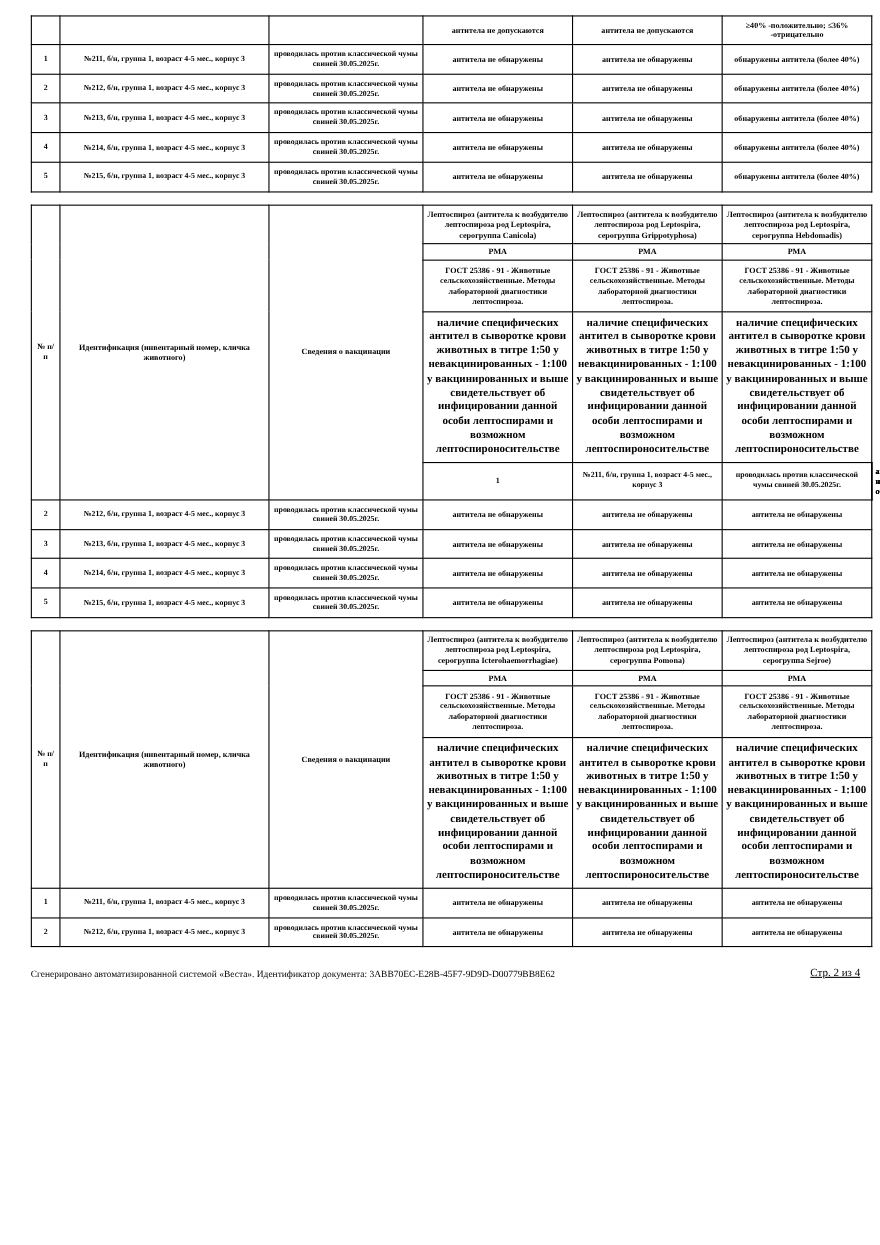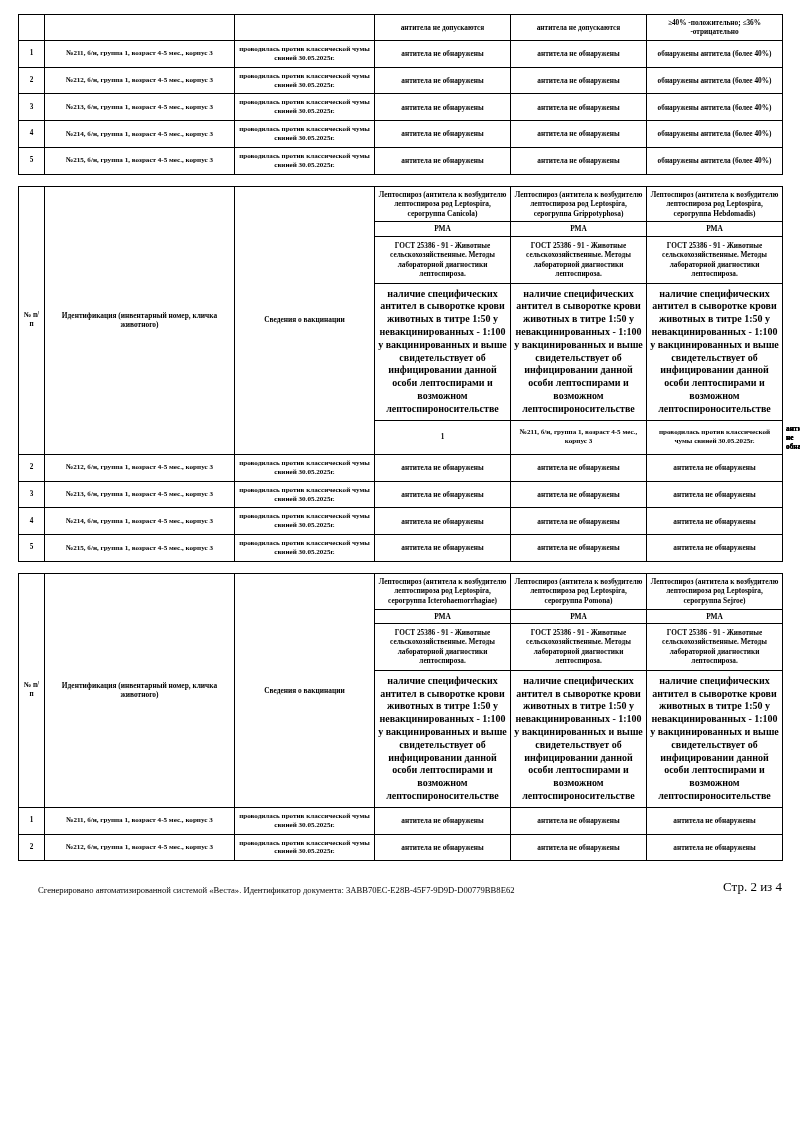--- a/index.html
+++ b/index.html
@@ -6,21 +6,21 @@
   body{
     width:800px;
     font-family:"Liberation Serif", serif;
     color:#000;
     -webkit-font-smoothing:none;
   }
   .page{
     width:800px;
     min-height:1132px;
     box-sizing:border-box;
-    padding:14px 18px 10px 18px;
+    padding:14px 18px 10px 28px;
     position:relative;
   }
   table{
     border-collapse:collapse;
     width:764px;
     table-layout:fixed;
   }
   td,th{
     border:1px solid #000;
     vertical-align:middle;
@@ -47,22 +47,22 @@
     margin-top:16px;
     font-size:8.6px;
     line-height:1.55;
     font-family:"Liberation Serif", serif;
   }
   .footer .row{
     display:flex;
     justify-content:space-between;
     align-items:flex-end;
   }
-  .footer .left{max-width:660px;margin-left:20px;}
-  .footer .right{white-space:nowrap;font-size:13px;}
+  .footer .left{max-width:660px;}
+  .footer .right{white-space:nowrap;font-size:10px;text-decoration:underline;}
 </style>
 </head>
 <body>
 
 <div class="page">
 
   <table class="blk">
     <colgroup>
       <col class="c-num">
         <col class="c-id">

